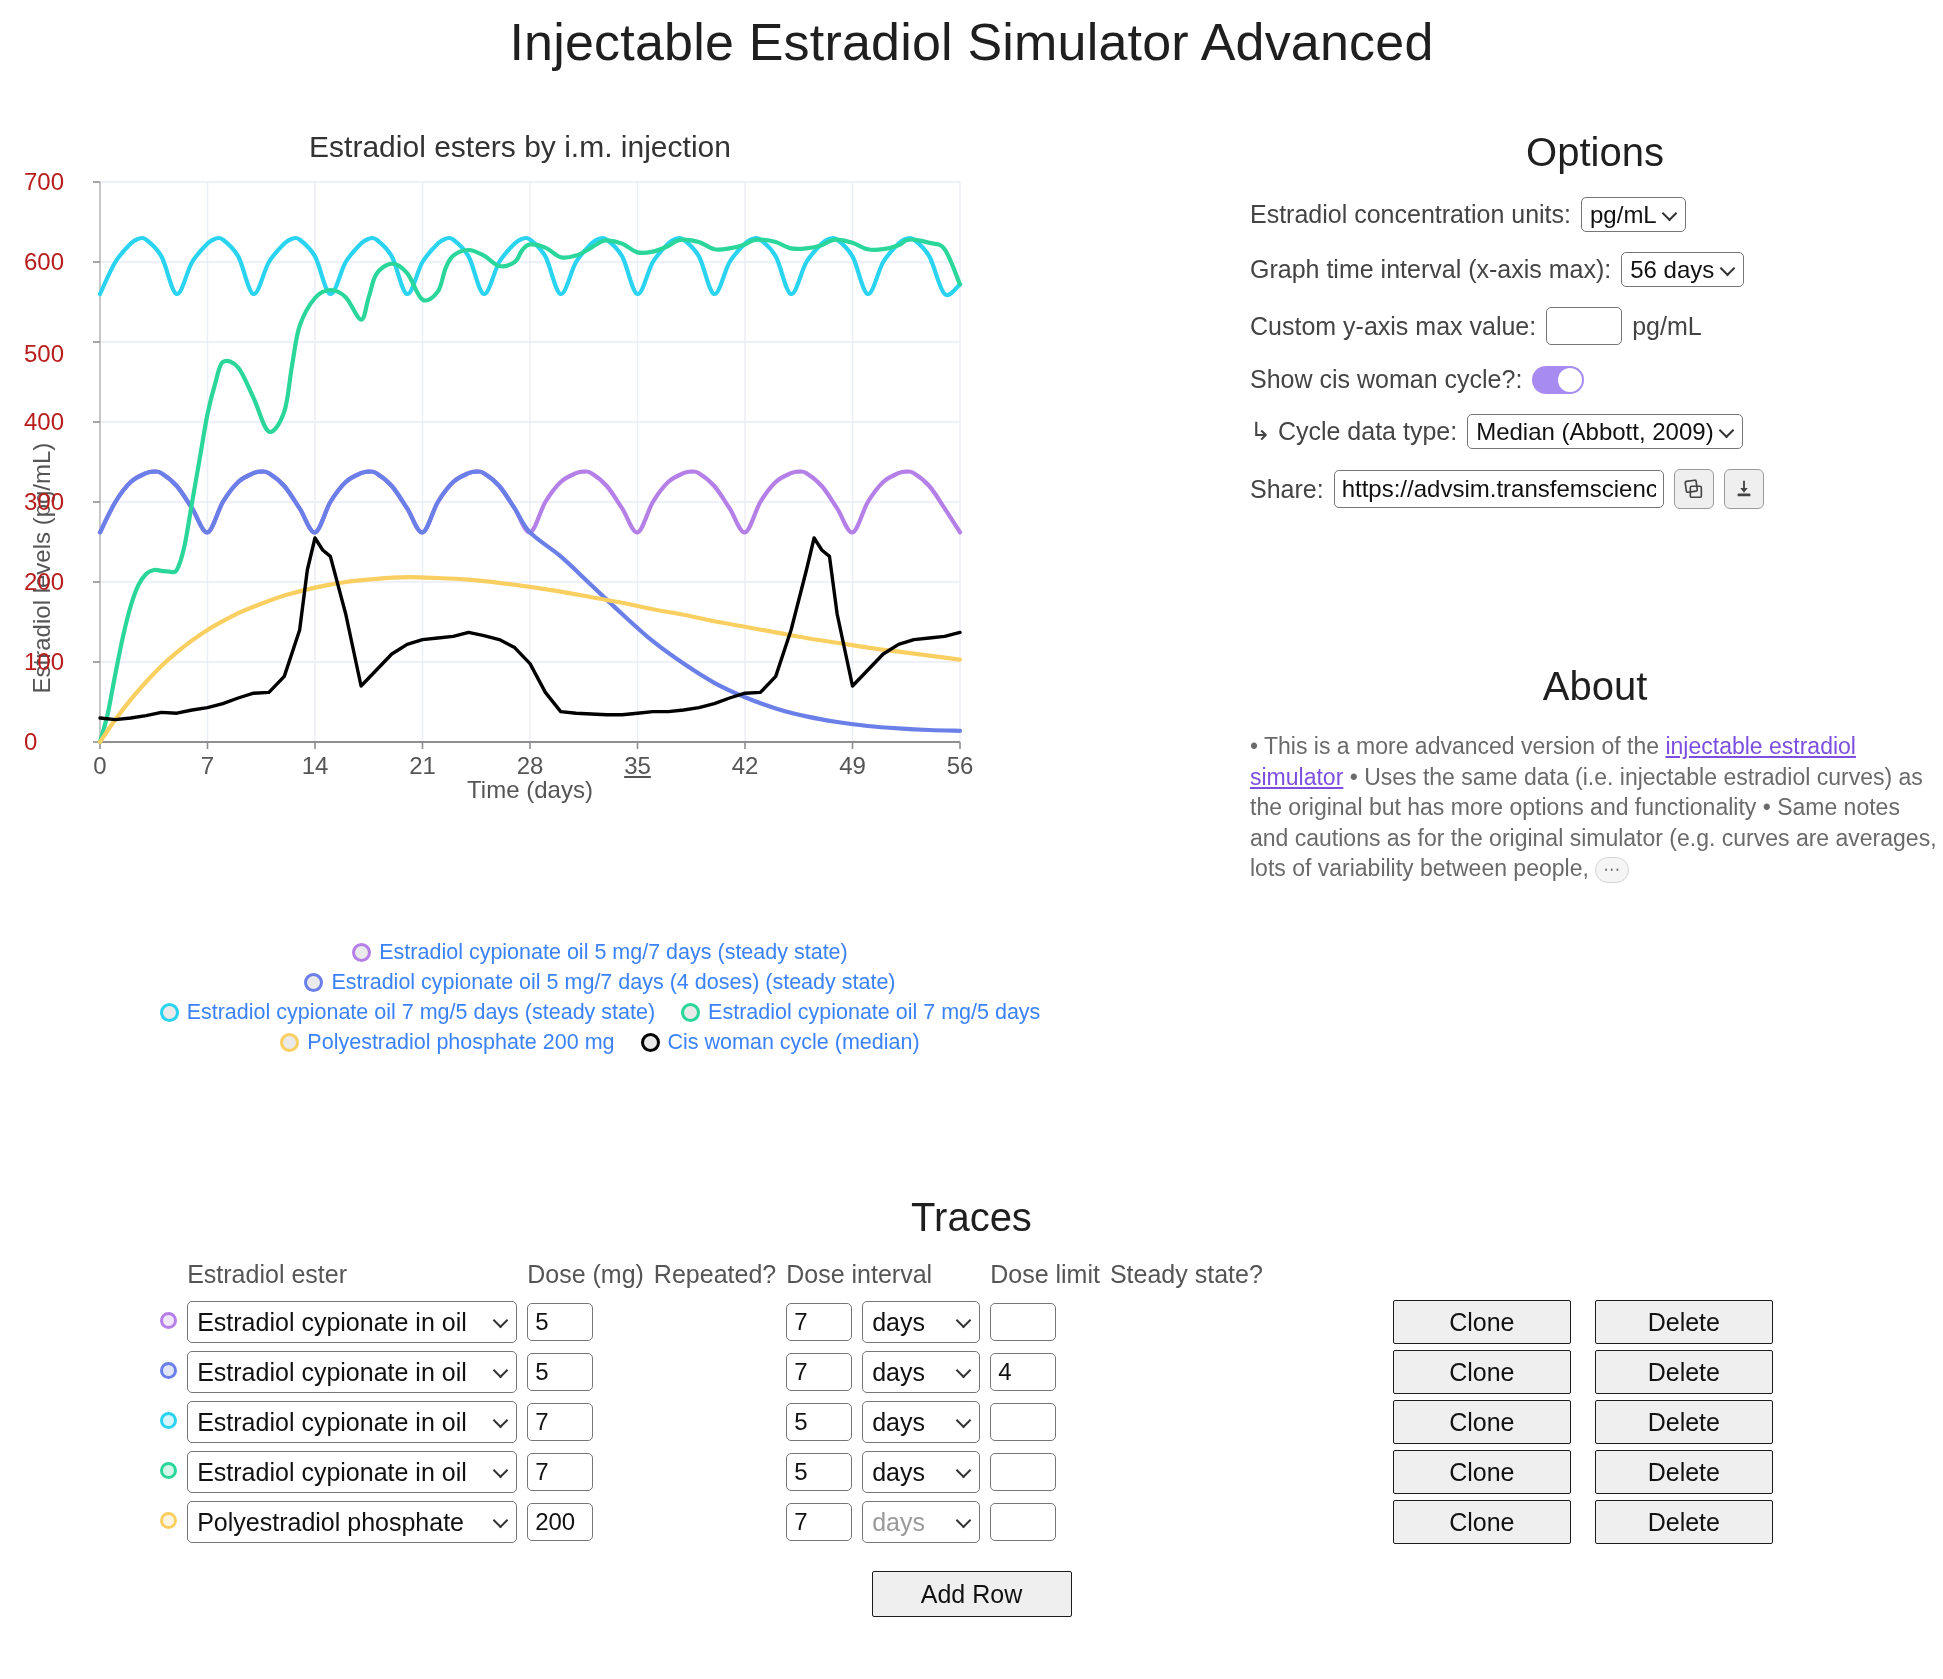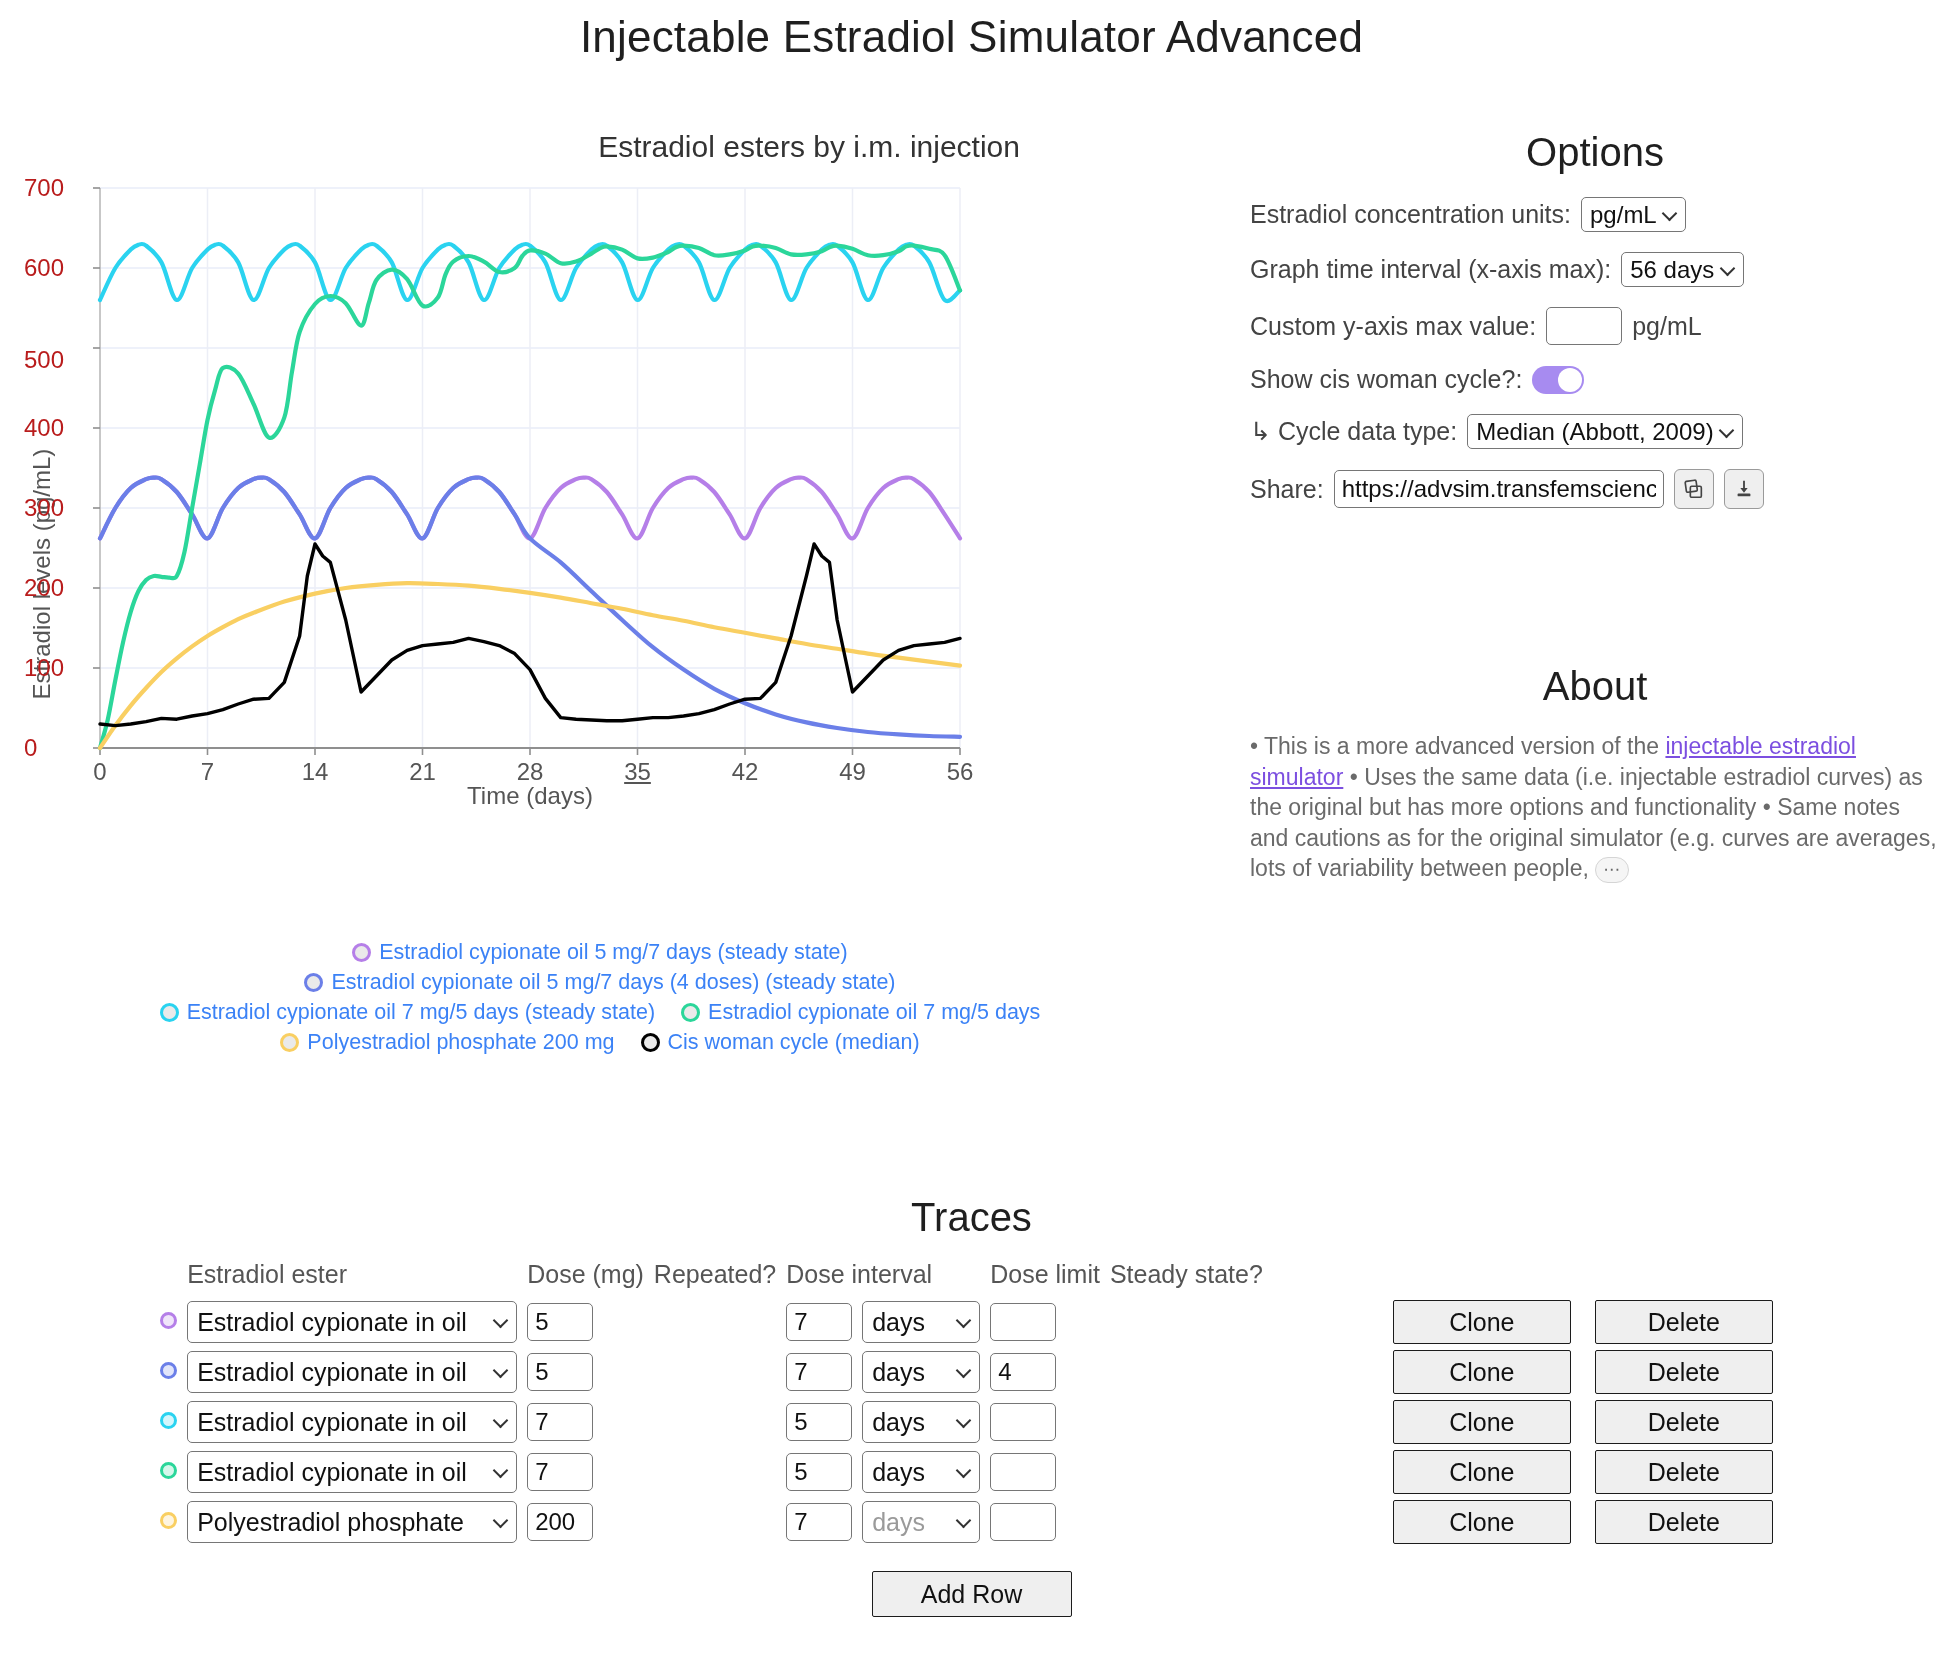--- a/index.html
+++ b/index.html
@@ -10,29 +10,29 @@
     font-family: "Liberation Sans", sans-serif;
     color: #2b2b2b;
     overflow: hidden;
   }
   .page { position: relative; width: 1943px; height: 1679px; }
 
   
   .app-title {
     position: absolute; top: 12px; left: 0; width: 1943px;
     text-align: center;
-    font-size: 44px; font-weight: 400; color: #1f1f1f;
+    font-size: 52px; font-weight: 400; color: #1f1f1f;
     letter-spacing: .2px;
   }
 
   
   .chart-block { position: absolute; left: 0px; top: 130px; width: 1190px; }
   .chart-title {
-    text-align: right; font-size: 30px; color: #333; width: 1000px;
-    margin-left: 20px; margin-bottom: 6px;
+    text-align: center; font-size: 30px; color: #333; width: 1000px;
+    margin-left: 20px; 
   }
   .plot-wrap { position: relative; width: 1190px; height: 790px; }
 
   .ylabel {
     position: absolute; left: -148px; top: 390px;
     width: 380px; text-align: center;
     transform: rotate(-90deg);
     font-size: 24px; color: #555;
   }
   .xlabel {

